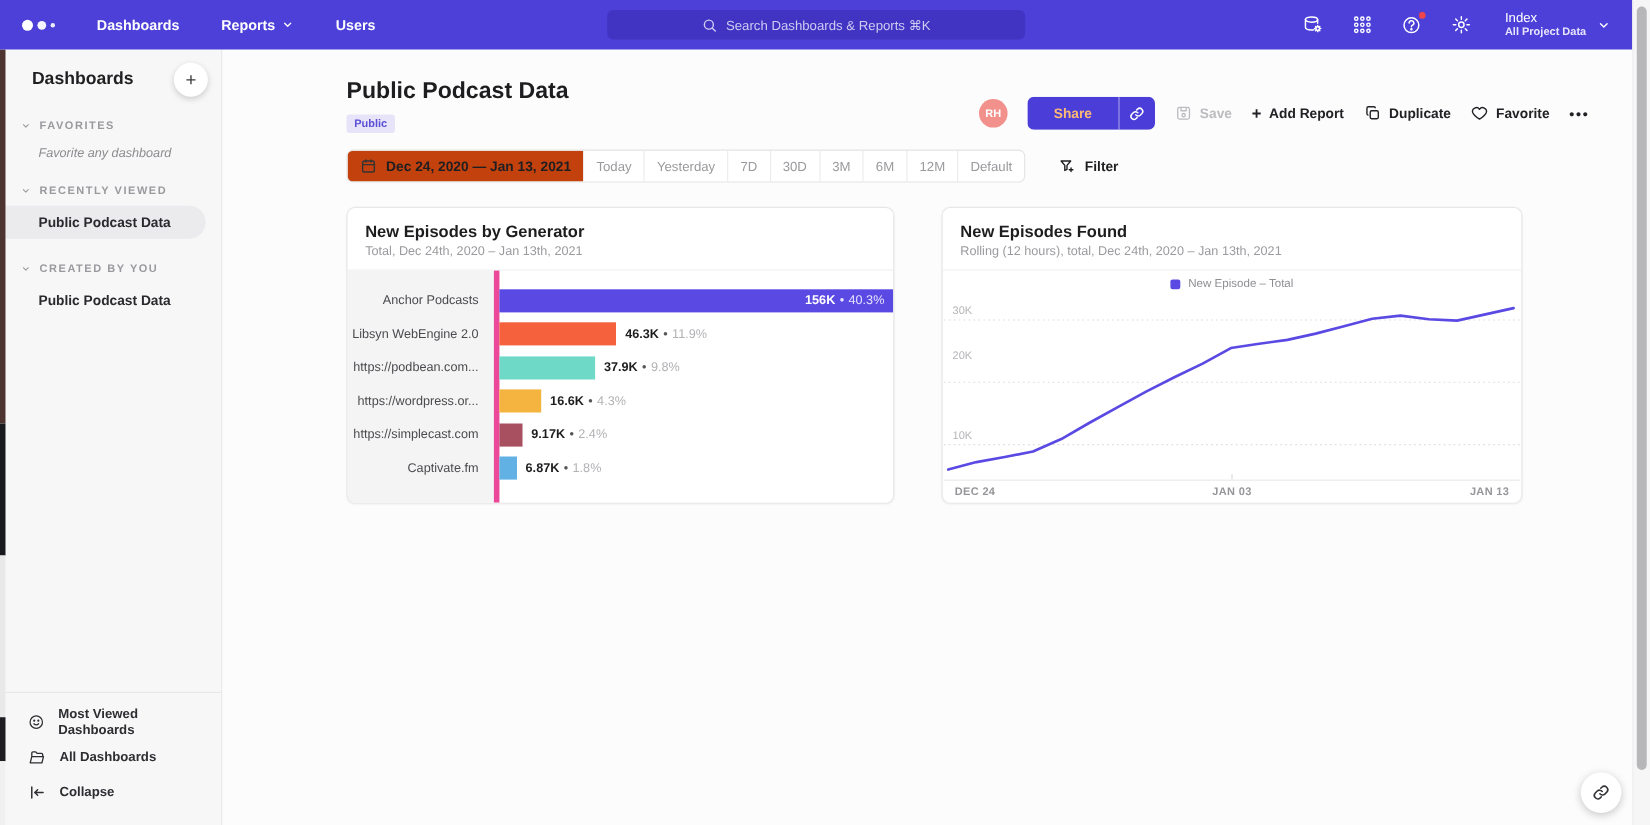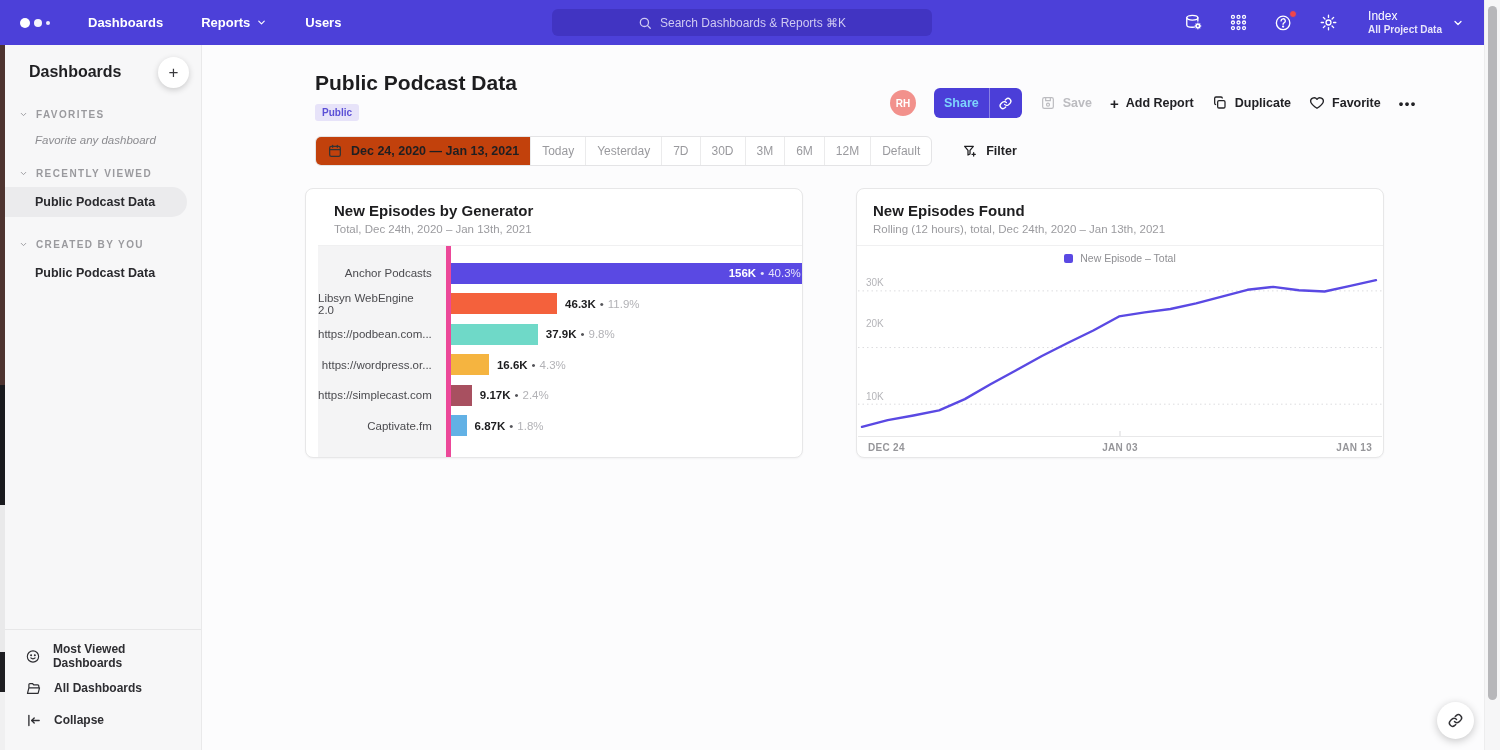--- a/index.html
+++ b/index.html
@@ -62,22 +62,22 @@
   
   .main { position:absolute; left:202px; top:45px; right:16px; bottom:0; background:#fcfcfd; }
   .page-title { position:absolute; left:113px; top:26px; font-size:21px; font-weight:bold; color:#1d1d1f; }
   .page-badge { position:absolute; left:113px; top:59px; font-size:10px; font-weight:bold; color:#5B4FD6;
                 background:#E7E3F9; padding:3px 7px; border-radius:3px; }
 
   .actions { position:absolute; left:688px; top:43px; display:flex; align-items:center; gap:18px; }
   .avatar { width:26px; height:26px; border-radius:50%; background:#F2918C; color:#fff; font-size:10px;
             font-weight:bold; display:flex; align-items:center; justify-content:center; cursor:pointer; }
   .share-split { display:flex; height:30px; border-radius:6px; overflow:hidden; cursor:pointer; }
-  .share-main { background:#4B3ED8; color:#7dd3fc; font-size:12.5px; font-weight:bold; display:flex;
-                align-items:center; padding:0 10px; border:none; cursor:pointer; }
+  .share-main { background:#4B3ED8; color:#fdba74; font-size:12.5px; font-weight:bold; display:flex;
+                align-items:center; padding:0 24px; border:none; cursor:pointer; }
   .share-link { background:#4B3ED8; width:33px; display:flex; align-items:center; justify-content:center;
                 border:none; border-left:1px solid rgba(255,255,255,.35); color:#fff; cursor:pointer; }
   .share-link .icon { width:15px; height:15px; }
   .action-btn { display:flex; align-items:center; gap:7px; font-size:12.5px; font-weight:bold; color:#222226;
                 background:none; border:none; cursor:pointer; font-family:inherit; }
   .action-btn .icon { width:16px; height:16px; }
   .action-btn.disabled { color:#bcbcc0; cursor:default; }
   .action-plus { font-size:15px; font-weight:bold; line-height:1; }
   .more-btn { font-size:13px; font-weight:bold; letter-spacing:1.5px; color:#222226; background:none;
               border:none; cursor:pointer; }
@@ -89,21 +89,21 @@
   .seg:first-child { border-left:none; }
   .seg.date { gap:8px; font-size:12.5px; font-weight:bold; color:#1f1f22; background:#c2410c; }
   .seg.date .icon { width:16px; height:16px; color:#333; }
   .filter-btn { display:flex; align-items:center; gap:8px; margin-left:30px; font-size:12.5px; font-weight:bold;
                 color:#1f1f22; background:none; border:none; cursor:pointer; font-family:inherit; }
   .filter-btn .icon { width:16px; height:16px; }
 
   
   .card { position:absolute; top:143px; height:270px; background:#fff; border:1px solid #e7e7e8;
           border-radius:8px; box-shadow:0 1px 2px rgba(0,0,0,.04); display:flex; flex-direction:column; overflow:hidden; }
-  .card1 { left:103px; width:498px;padding-left:12px; }
+  .card1 { left:113px; width:498px; }
   .card2 { left:654px; width:528px; }
   .card-head { padding:13px 16px 10px 16px; border-bottom:1px solid #f0f0f1; }
   .card-title { font-size:15px; font-weight:bold; color:#1d1d1f; }
   .card-sub { font-size:11.5px; color:#9b9b9f; margin-top:4px; }
 
   
   .barchart-body { flex:1; display:flex; }
   .bar-labels { width:148px; background:#f4f4f5; border-right:5px solid #ec4899; padding-top:12px; }
   .bar-label { height:30.5px; display:flex; align-items:center; justify-content:flex-end;
                padding-right:14px; font-size:11.5px; color:#4b4b4f; }

